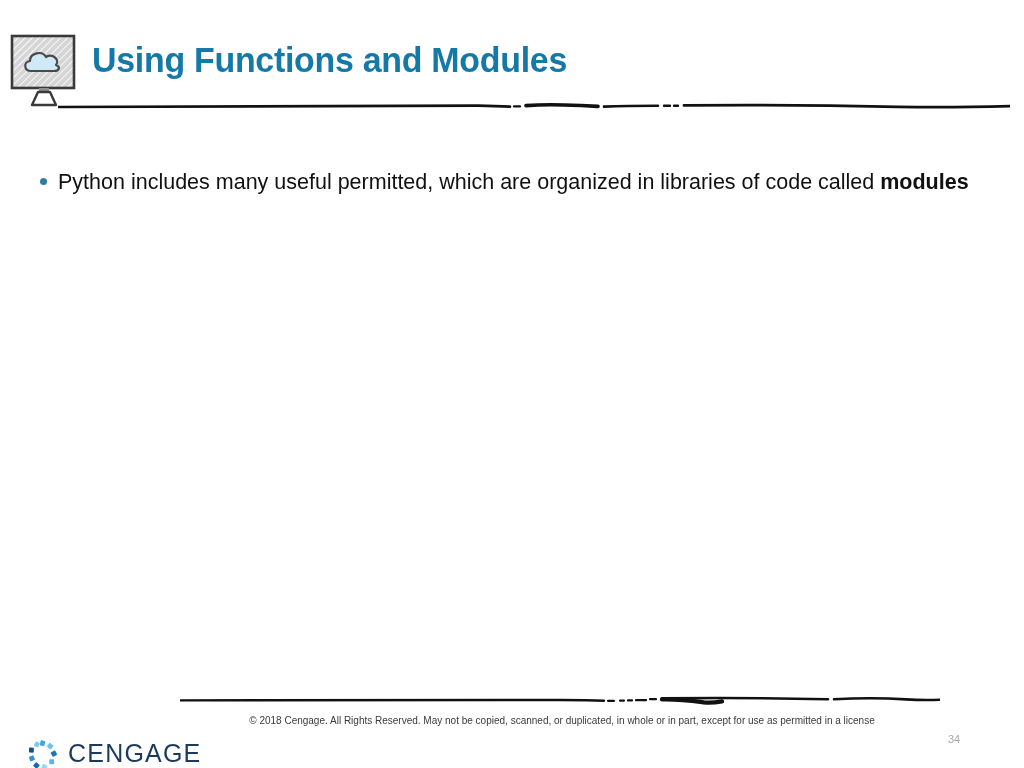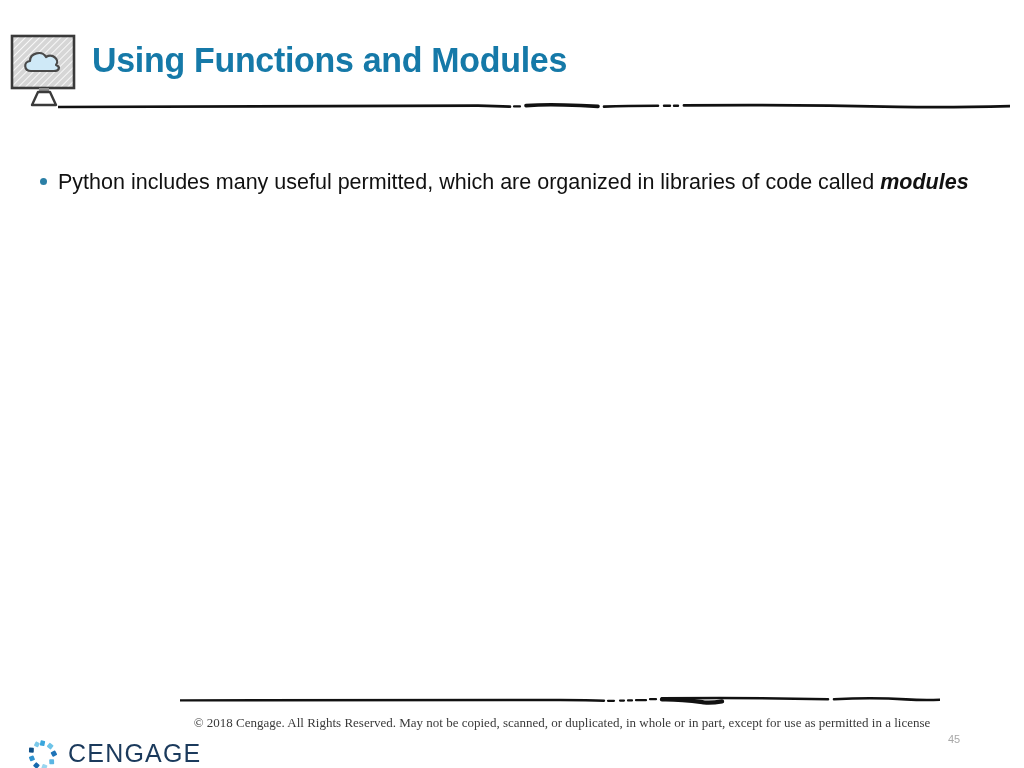--- a/index.html
+++ b/index.html
@@ -78,21 +78,21 @@
     display: block;
     width: 7px;
     height: 7px;
     border-radius: 50%;
     background: #2b7fa6;
   }
   .bullet-text {
     flex: 1 1 auto;
     max-width: 930px;
   }
-  .bullet-text b { font-weight: bold; font-style: italic; }
+  .bullet-text b { font-weight: bold; }
 
   
   .footer-rule {
     position: absolute;
     left: 180px;
     top: 690px;
     width: 760px;
     height: 18px;
   }
 
@@ -118,24 +118,24 @@
     font-family: "Liberation Sans", sans-serif;
     font-weight: normal;
   }
 
   .footer-copy {
     position: absolute;
     left: 188px;
     top: 714px;
     width: 748px;
     text-align: center;
-    font-size: 13px;
+    font-size: 10px;
     line-height: 1.45;
     color: #3a3a3a;
-    font-family: Liberation Serif, serif;
+    font-family: Liberation Sans, sans-serif;
   }
 
   .page-number {
     position: absolute;
     left: 948px;
     top: 733px;
     font-size: 11px;
     color: #a8a8a8;
     font-family: "Liberation Sans", sans-serif;
   }
@@ -213,15 +213,15 @@
         </g>
       </svg>
     </div>
     <div class="cengage-word">CENGAGE</div>
   </div>
 
   <div class="footer-copy">
     <div>© 2018 Cengage. All Rights Reserved. May not be copied, scanned, or duplicated, in whole or in part, except for use as permitted in a license</div>
   </div>
 
-  <div class="page-number">45</div>
+  <div class="page-number">34</div>
 
 </div>
 
 </body></html>

